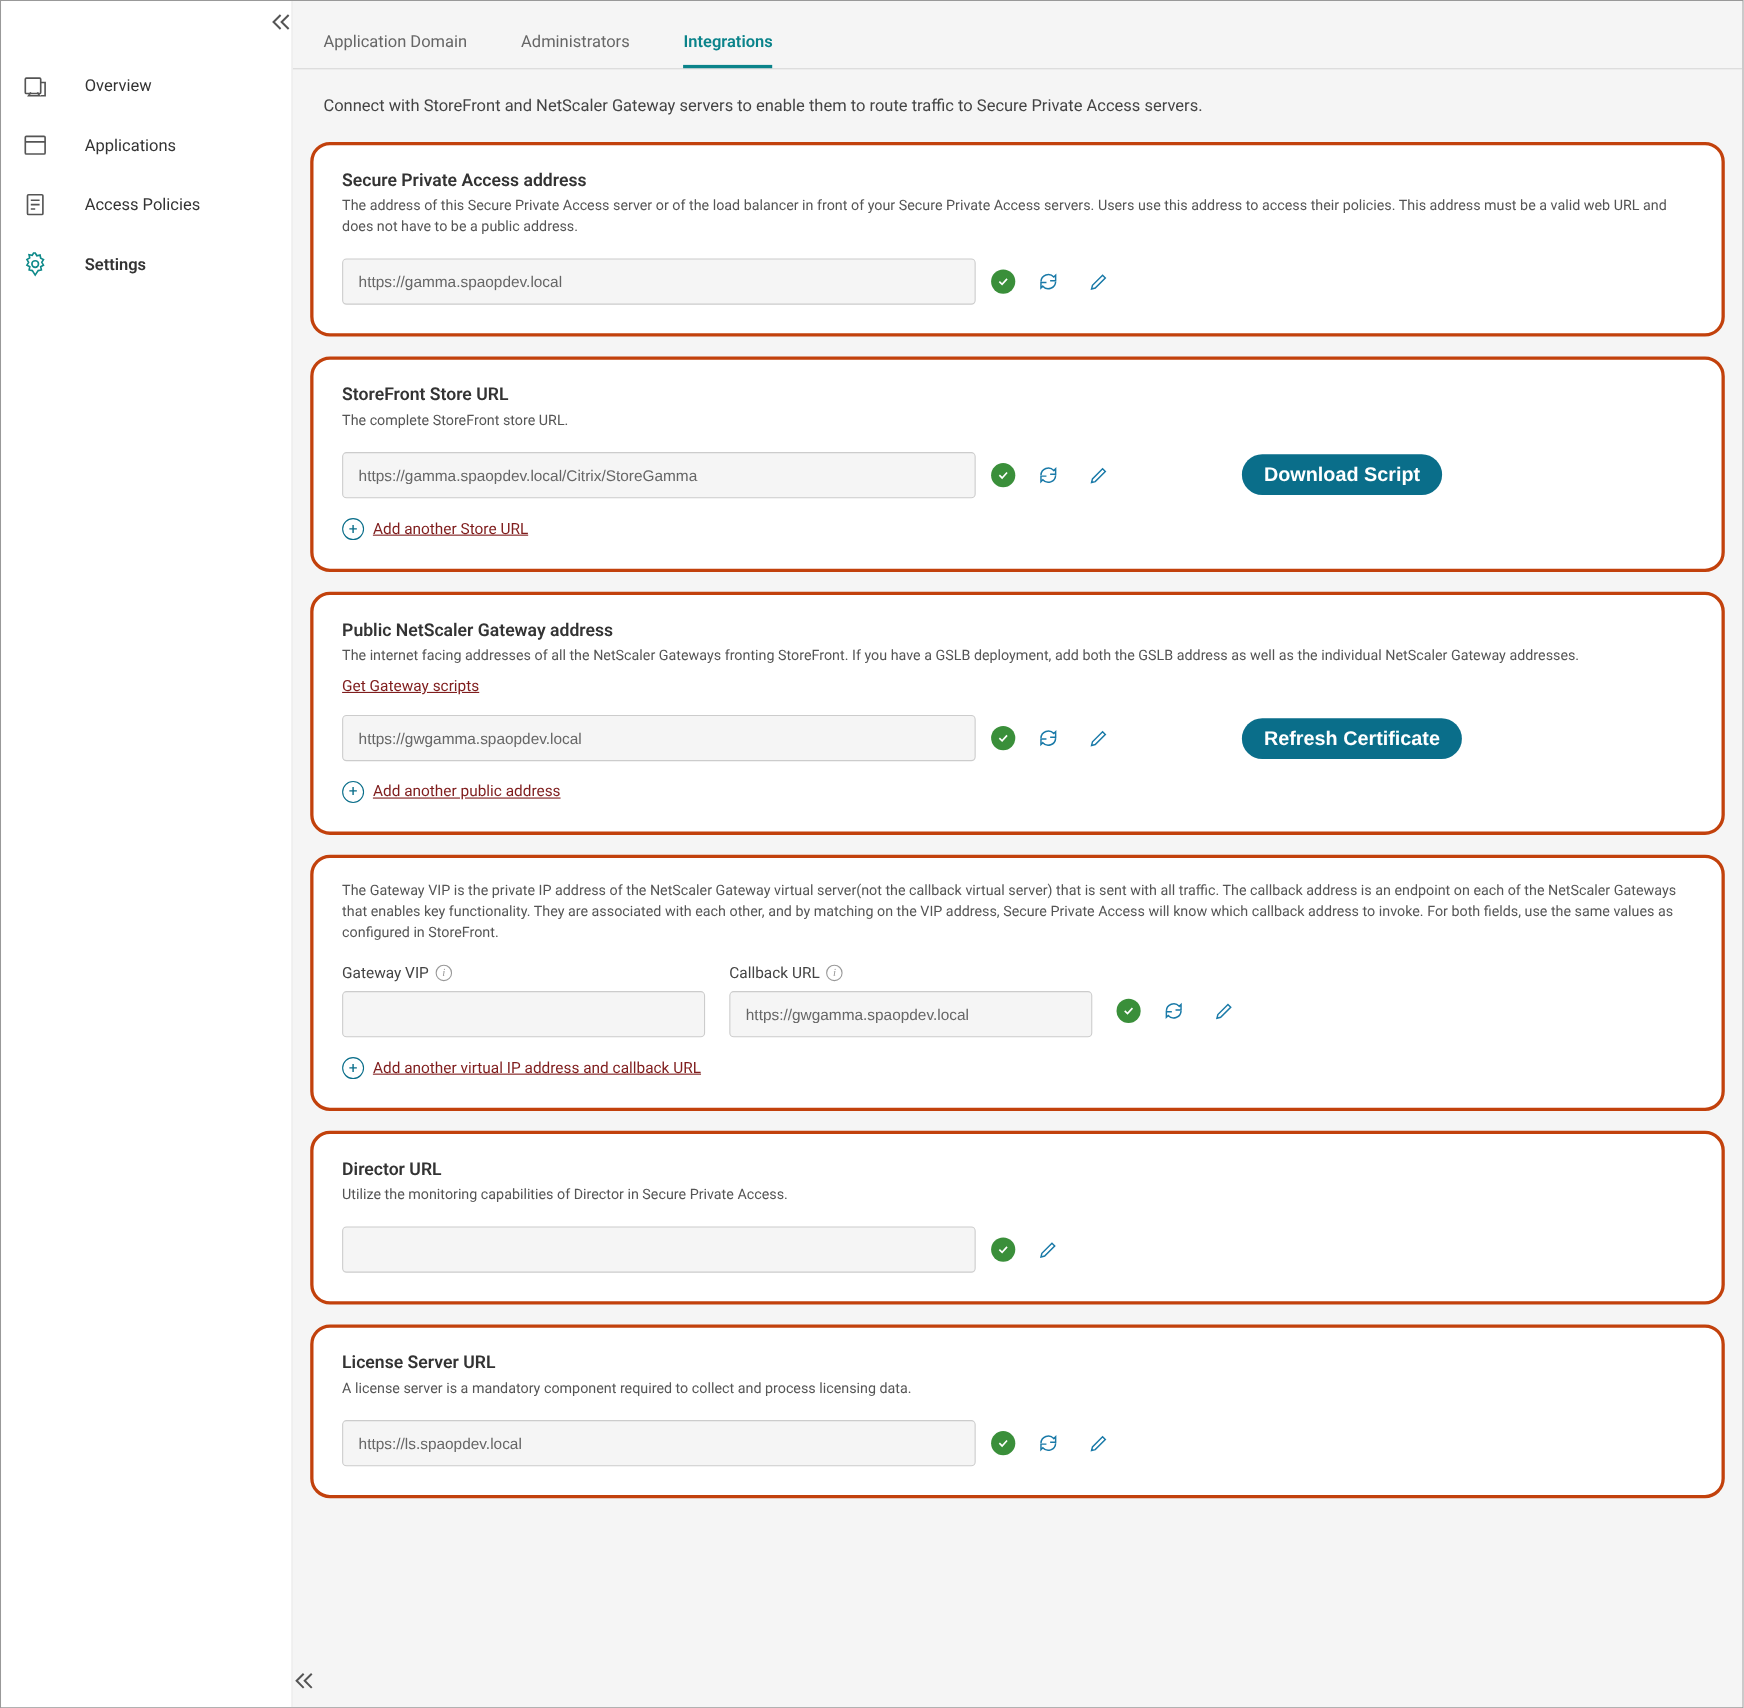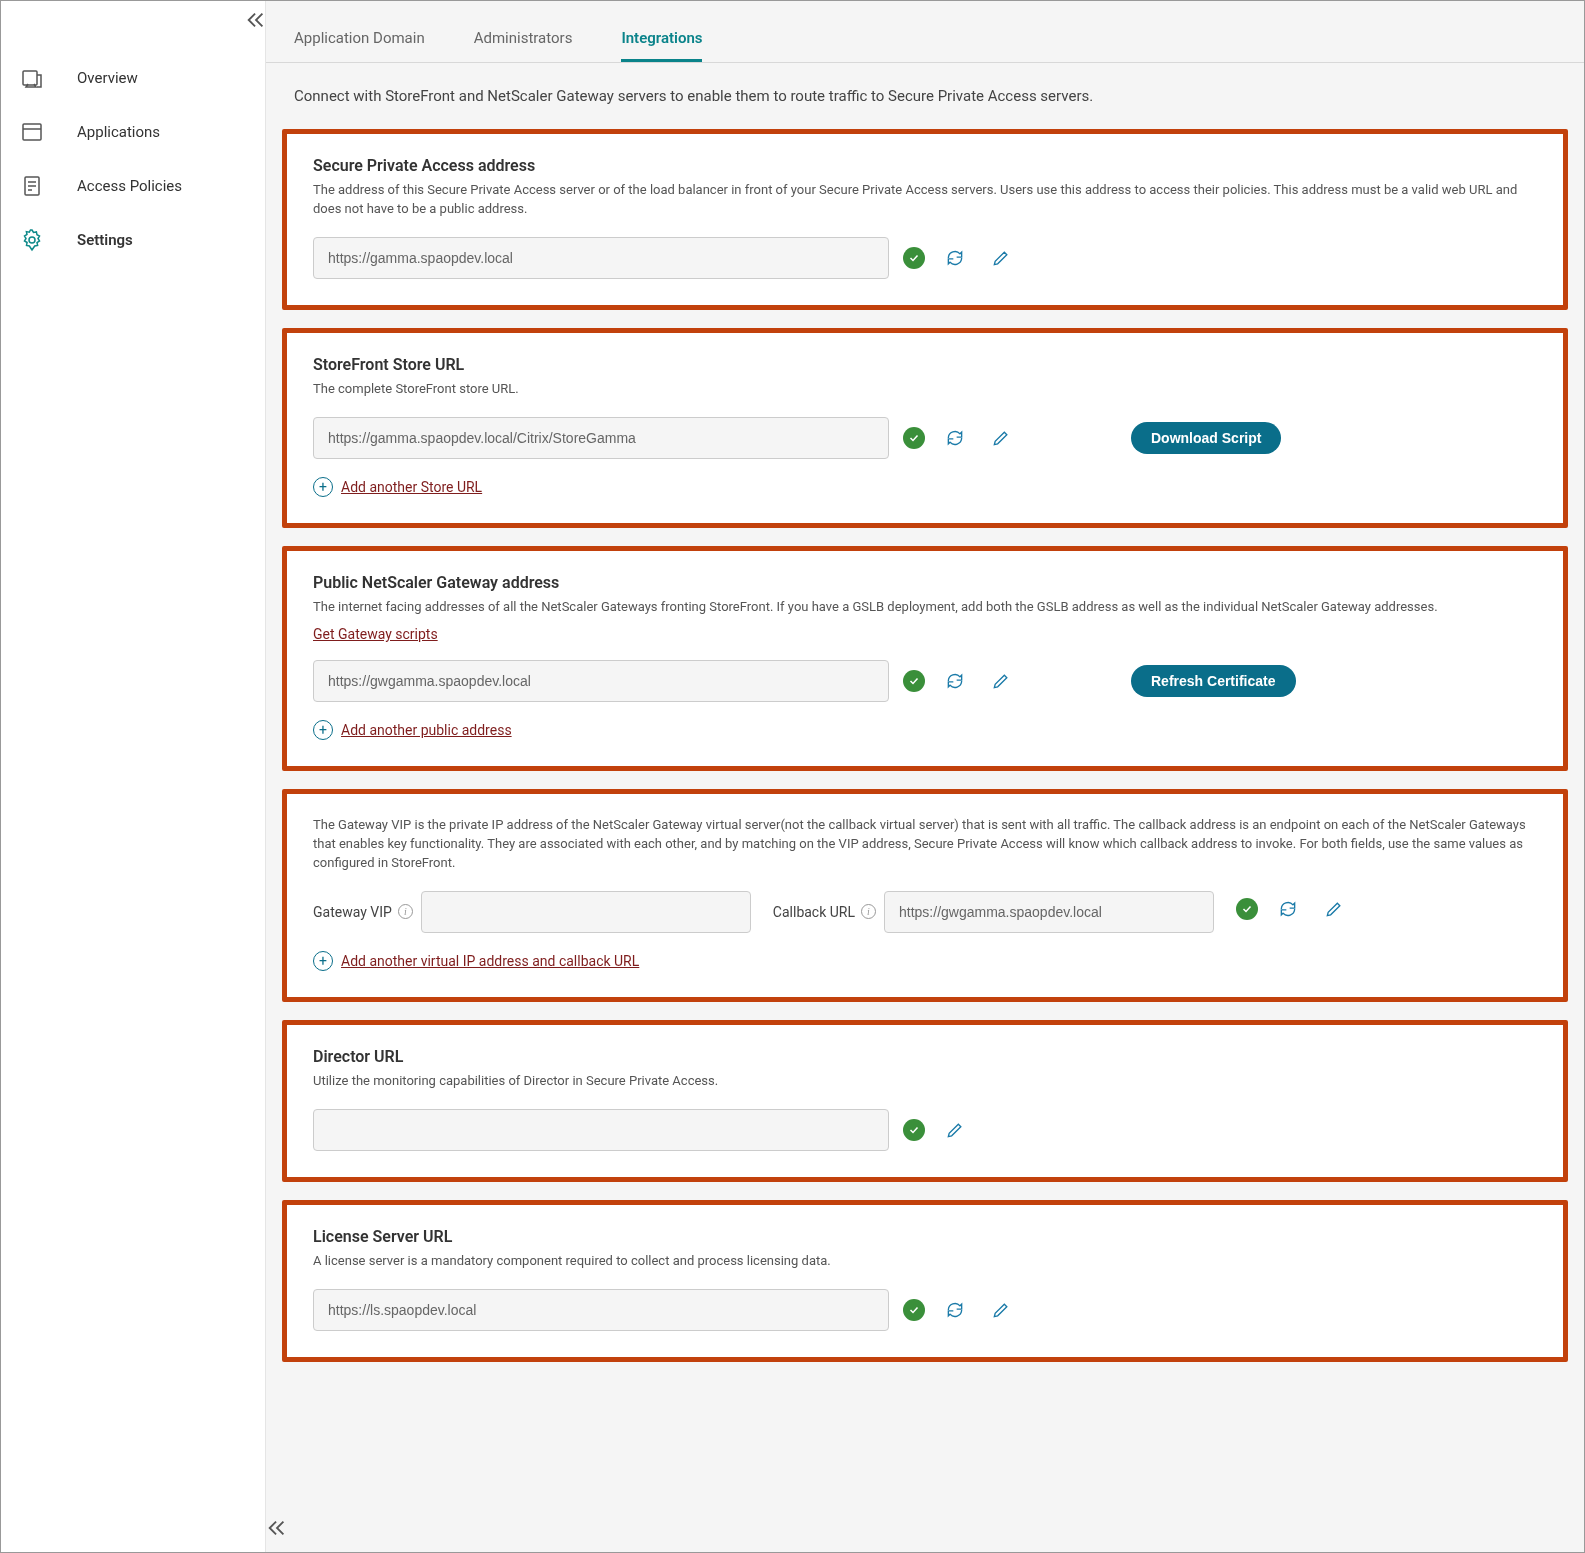--- a/index.html
+++ b/index.html
@@ -88,22 +88,22 @@
   color: #444;
 }
 .cards {
   padding: 0 16px 20px 16px;
   display: flex;
   flex-direction: column;
   gap: 18px;
 }
 .card {
   background: #fff;
-  border: 5px solid #c2410c;
-  border-radius: 2px;
+  border: 3px solid #c2410c;
+  border-radius: 18px;
   padding: 22px 26px 26px 26px;
 }
 .card h3 {
   font-size: 16px;
   font-weight: 600;
   color: #333;
   margin-bottom: 6px;
 }
 .card .desc {
   font-size: 13px;
@@ -144,21 +144,21 @@
   width: 32px; height: 32px; display: flex; align-items: center; justify-content: center;
   cursor: pointer; color: #1a7aa8;
 }
 .icon-btn svg { width: 20px; height: 20px; stroke: #1a7aa8; fill: none; stroke-width: 1.6; }
 .pill-btn {
   background: #0a6e8a;
   color: #fff;
   border: none;
   border-radius: 20px;
   padding: 8px 20px;
-  font-size: 14px;
+  font-size: 18px;
   font-weight: 600;
   cursor: pointer;
   margin-left: 100px;
 }
 .add-row {
   display: flex;
   align-items: center;
   gap: 8px;
   margin-top: 18px;
   color: #0a6e8a;
@@ -167,21 +167,21 @@
   width: 20px; height: 20px; border: 1.5px solid #0a6e8a; border-radius: 50%;
   display: flex; align-items: center; justify-content: center; font-size: 14px; line-height: 1;
 }
 .add-row .link { text-decoration: underline; }
 .two-col {
   display: flex;
   gap: 22px;
   margin-top: 18px;
   align-items: flex-end;
 }
-.field-group { display: flex; flex-direction: row; gap: 8px; }
+.field-group { display: flex; flex-direction: column; gap: 8px; }
 .field-label { font-size: 14px; color: #444; display: flex; align-items: center; gap: 6px; }
 .info-icon {
   width: 15px; height: 15px; border: 1px solid #999; border-radius: 50%;
   display: inline-flex; align-items: center; justify-content: center;
   font-size: 10px; color: #999; font-style: italic; font-family: serif;
 }
 .two-col .text-input { width: 330px; }
 .icon-cluster { display: flex; align-items: center; gap: 14px; }
 </style>
 </head>

